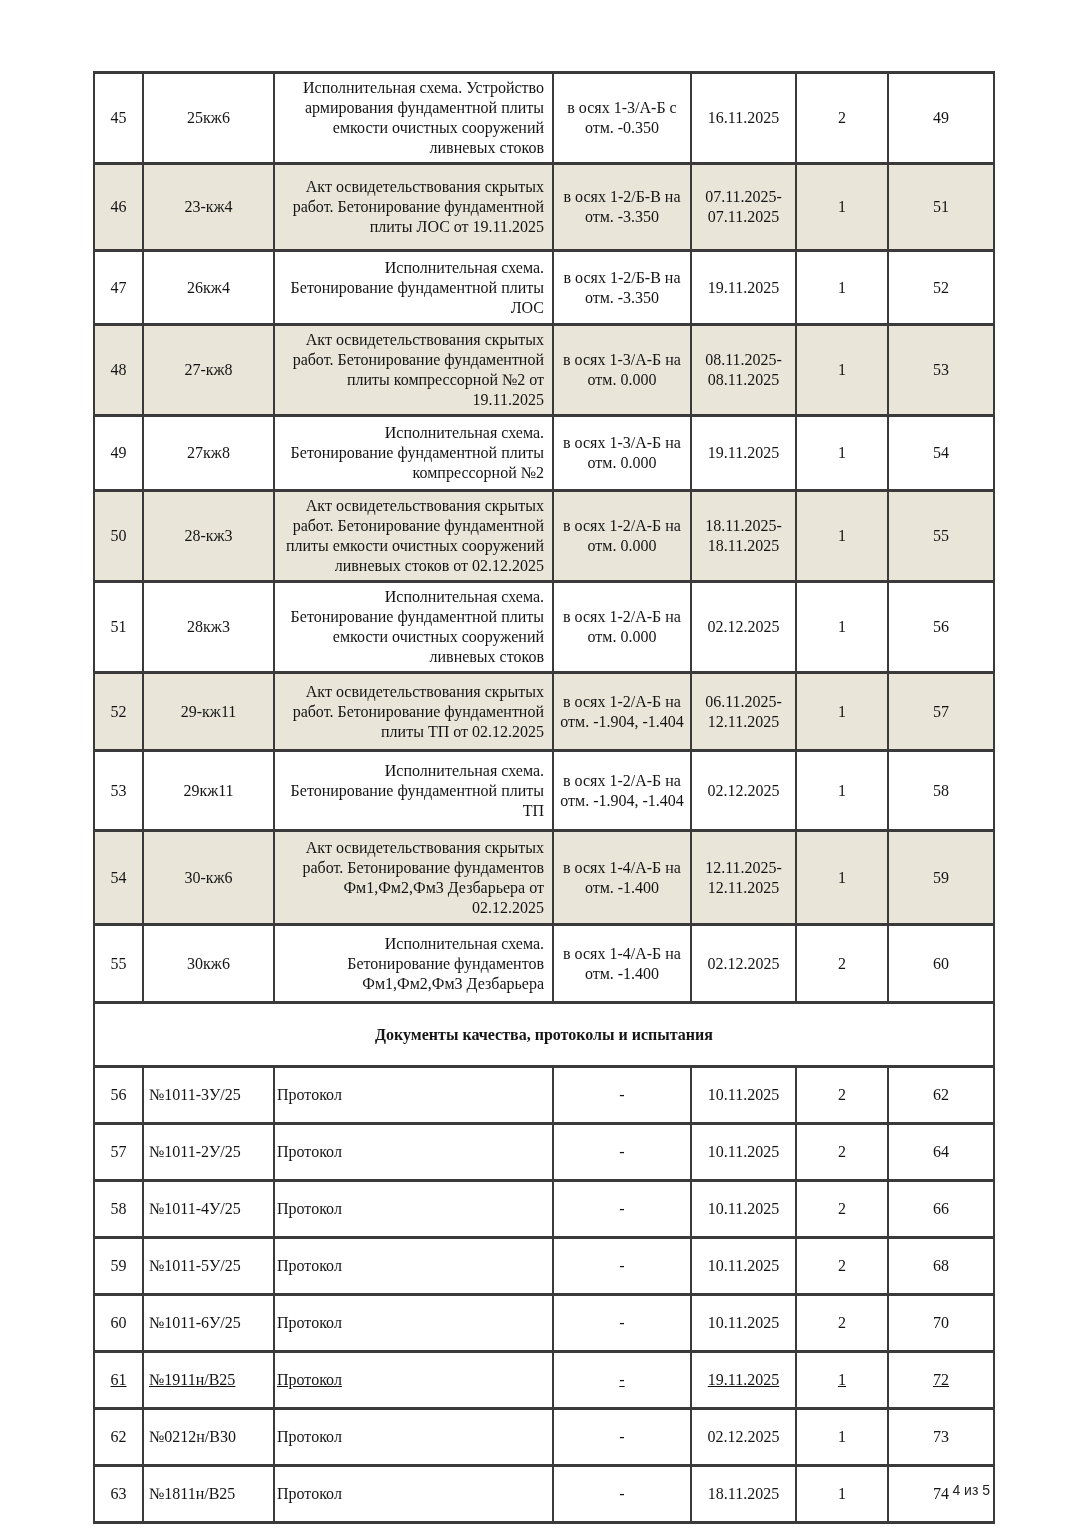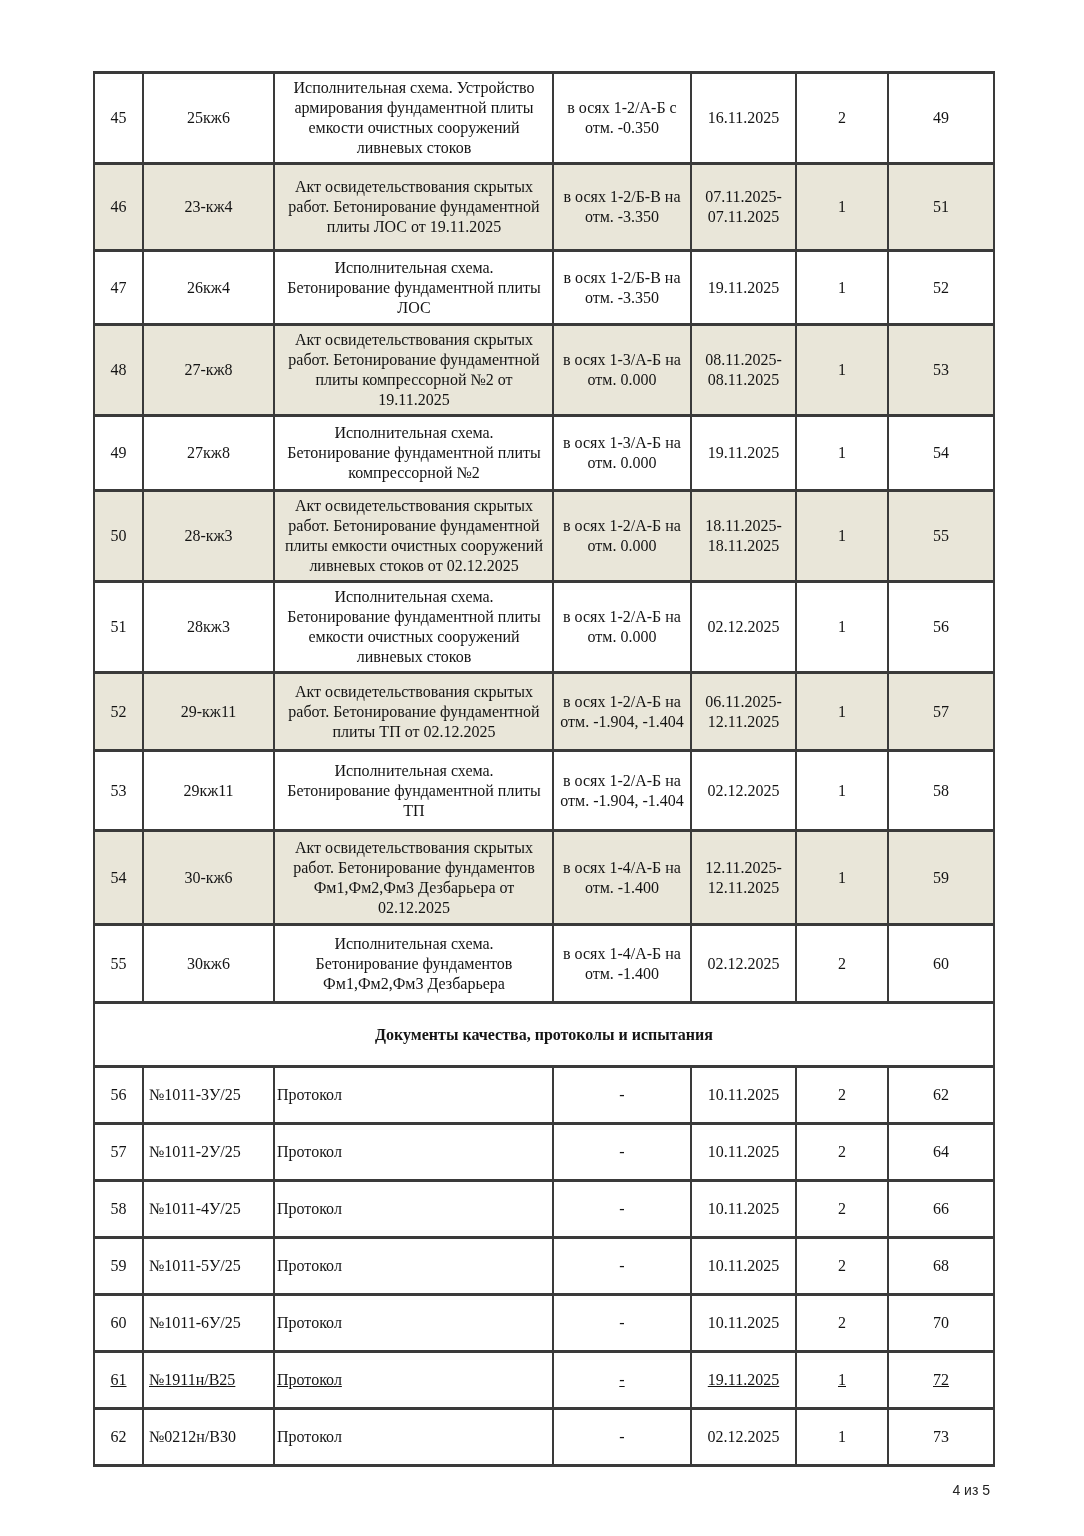--- a/index.html
+++ b/index.html
@@ -34,21 +34,21 @@
     vertical-align: middle;
     text-align: center;
     padding: 4px 6px;
     overflow: hidden;
     word-wrap: break-word;
   }
   table.registry tr.shaded td {
     background: #e9e6d9;
   }
   table.registry td.cell-title {
-    text-align: center;
+    text-align: right;
     padding-left: 9px;
     padding-right: 8px;
   }
   table.registry tr.protocol td.cell-code,
   table.registry tr.protocol td.cell-title {
     text-align: left;
     padding-left: 5px;
   }
   table.registry tr.protocol td.cell-title {
     padding-left: 2px;
@@ -80,21 +80,21 @@
       <col style="width:138px">
       <col style="width:105px">
       <col style="width:92px">
       <col style="width:106px">
     </colgroup>
     <tbody>
         <tr class="plain" style="height: 80px;">
           <td class="cell-num">45</td>
           <td class="cell-code">25кж6</td>
           <td class="cell-title">Исполнительная схема. Устройство армирования фундаментной плиты емкости очистных сооружений ливневых стоков</td>
-          <td class="cell-axes">в осях 1-2/А-Б с отм. -0.350</td>
+          <td class="cell-axes">в осях 1-3/А-Б с отм. -0.350</td>
           <td class="cell-date">16.11.2025</td>
           <td class="cell-sheets">2</td>
           <td class="cell-page">49</td>
         </tr>
         <tr class="shaded" style="height: 87px;">
           <td class="cell-num">46</td>
           <td class="cell-code">23-кж4</td>
           <td class="cell-title">Акт освидетельствования скрытых работ. Бетонирование фундаментной плиты  ЛОС от 19.11.2025</td>
           <td class="cell-axes">в осях 1-2/Б-В на отм. -3.350</td>
           <td class="cell-date">07.11.2025-07.11.2025</td>
@@ -241,18 +241,27 @@
         </tr>
         <tr class="protocol" style="height: 57px;">
           <td class="cell-num">62</td>
           <td class="cell-code">№0212н/В30</td>
           <td class="cell-title">Протокол</td>
           <td class="cell-axes">-</td>
           <td class="cell-date">02.12.2025</td>
           <td class="cell-sheets">1</td>
           <td class="cell-page">73</td>
         </tr>
+        <tr class="protocol" style="height: 57px;">
+          <td class="cell-num">63</td>
+          <td class="cell-code">№1811н/В25</td>
+          <td class="cell-title">Протокол</td>
+          <td class="cell-axes">-</td>
+          <td class="cell-date">18.11.2025</td>
+          <td class="cell-sheets">1</td>
+          <td class="cell-page">74</td>
+        </tr>
       </tbody>
   </table>
 
   <div class="footer-page">4 из 5</div>
 
 </div>
 
 </body></html>

